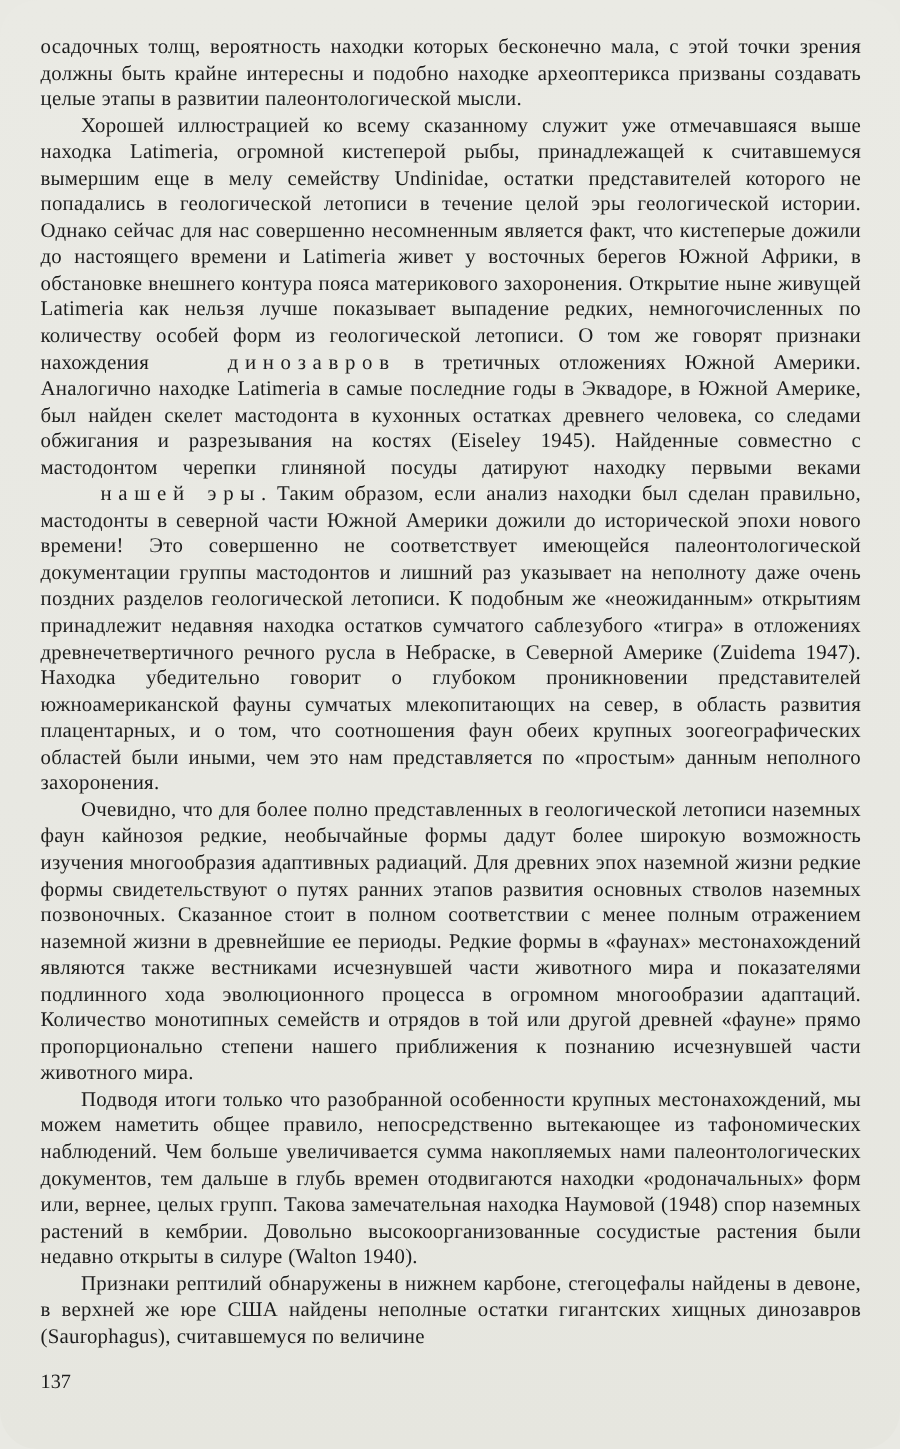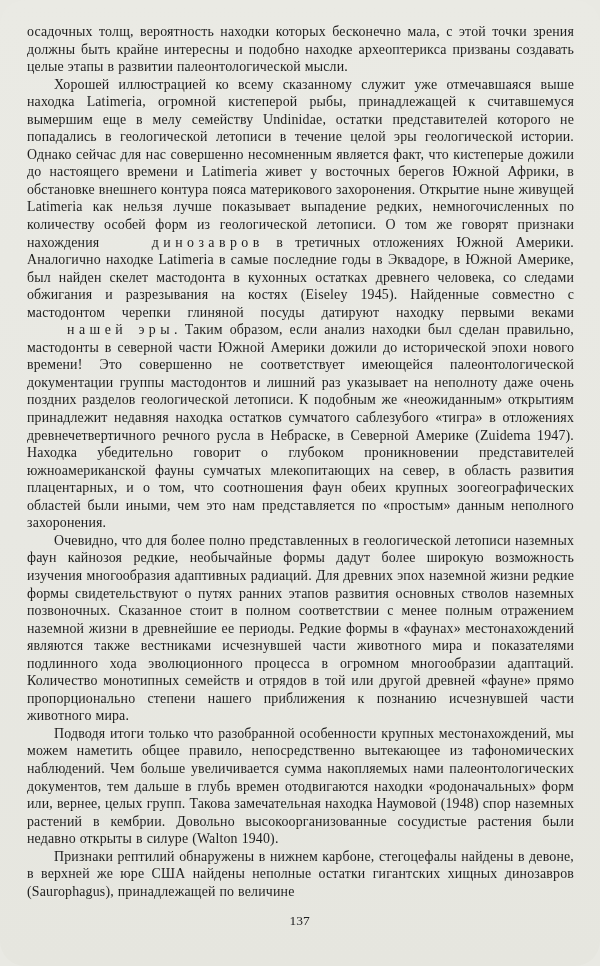--- a/index.html
+++ b/index.html
@@ -26,30 +26,30 @@
     text-align: justify;
     letter-spacing: 0.012em;
     word-spacing: 0.02em;
     hyphens: auto;
   }
   .text-block p.indent { text-indent: 27px; }
   .it { }
   .sp { letter-spacing: 0.32em; margin-left: 40px; }
   .page-number {
     margin-top: 13px;
-    text-align: center;
+    text-align: left;
     font-size: 13.5px;
     padding-right: 2px;
   }
 </style>
 </head>
 <body>
 
 <div class="page">
   <div class="text-block">
     <p><span>осадочных толщ, вероятность находки которых бесконечно мала, с этой точки зрения должны быть крайне интересны и подобно находке археоптерикса призваны создавать целые этапы в развитии палеонтологической мысли.</span></p>
     <p class="indent"><span>Хорошей иллюстрацией ко всему сказанному служит уже отмечавшаяся выше находка </span><span class="it">Latimeria</span><span>, огромной кистеперой рыбы, принадлежащей к считавшемуся вымершим еще в мелу семейству </span><span class="it">Undinidae</span><span>, остатки представителей которого не попадались в геологической летописи в течение целой эры геологической истории. Однако сейчас для нас совершенно несомненным является факт, что кистеперые дожили до настоящего времени и </span><span class="it">Latimeria</span><span> живет у восточных берегов Южной Африки, в обстановке внешнего контура пояса материкового захоронения. Открытие ныне живущей </span><span class="it">Latimeria</span><span> как нельзя лучше показывает выпадение редких, немногочисленных по количеству особей форм из геологической летописи. О том же говорят признаки нахождения </span><span class="sp">динозавров</span><span> в третичных отложениях Южной Америки. Аналогично находке </span><span class="it">Latimeria</span><span> в самые последние годы в Эквадоре, в Южной Америке, был найден скелет мастодонта в кухонных остатках древнего человека, со следами обжигания и разрезывания на костях (Eiseley 1945). Найденные совместно с мастодонтом черепки глиняной посуды датируют находку первыми веками </span><span class="sp">нашей эры</span><span>. Таким образом, если анализ находки был сделан правильно, мастодонты в северной части Южной Америки дожили до исторической эпохи нового времени! Это совершенно не соответствует имеющейся палеонтологической документации группы мастодонтов и лишний раз указывает на неполноту даже очень поздних разделов геологической летописи. К подобным же «неожиданным» открытиям принадлежит недавняя находка остатков сумчатого саблезубого «тигра» в отложениях древнечетвертичного речного русла в Небраске, в Северной Америке (Zuidema 1947). Находка убедительно говорит о глубоком проникновении представителей южноамериканской фауны сумчатых млекопитающих на север, в область развития плацентарных, и о том, что соотношения фаун обеих крупных зоогеографических областей были иными, чем это нам представляется по «простым» данным неполного захоронения.</span></p>
     <p class="indent"><span>Очевидно, что для более полно представленных в геологической летописи наземных фаун кайнозоя редкие, необычайные формы дадут более широкую возможность изучения многообразия адаптивных радиаций. Для древних эпох наземной жизни редкие формы свидетельствуют о путях ранних этапов развития основных стволов наземных позвоночных. Сказанное стоит в полном соответствии с менее полным отражением наземной жизни в древнейшие ее периоды. Редкие формы в «фаунах» местонахождений являются также вестниками исчезнувшей части животного мира и показателями подлинного хода эволюционного процесса в огромном многообразии адаптаций. Количество монотипных семейств и отрядов в той или другой древней «фауне» прямо пропорционально степени нашего приближения к познанию исчезнувшей части животного мира.</span></p>
     <p class="indent"><span>Подводя итоги только что разобранной особенности крупных местонахождений, мы можем наметить общее правило, непосредственно вытекающее из тафономических наблюдений. Чем больше увеличивается сумма накопляемых нами палеонтологических документов, тем дальше в глубь времен отодвигаются находки «родоначальных» форм или, вернее, целых групп. Такова замечательная находка Наумовой (1948) спор наземных растений в кембрии. Довольно высокоорганизованные сосудистые растения были недавно открыты в силуре (Walton 1940).</span></p>
-    <p class="indent"><span>Признаки рептилий обнаружены в нижнем карбоне, стегоцефалы найдены в девоне, в верхней же юре США найдены неполные остатки гигантских хищных динозавров (</span><span class="it">Saurophagus</span><span>), принадлежащей по величине</span></p>
+    <p class="indent"><span>Признаки рептилий обнаружены в нижнем карбоне, стегоцефалы найдены в девоне, в верхней же юре США найдены неполные остатки гигантских хищных динозавров (</span><span class="it">Saurophagus</span><span>), считавшемуся по величине</span></p>
   </div>
   <div class="page-number">137</div>
 </div>
 
 </body></html>

